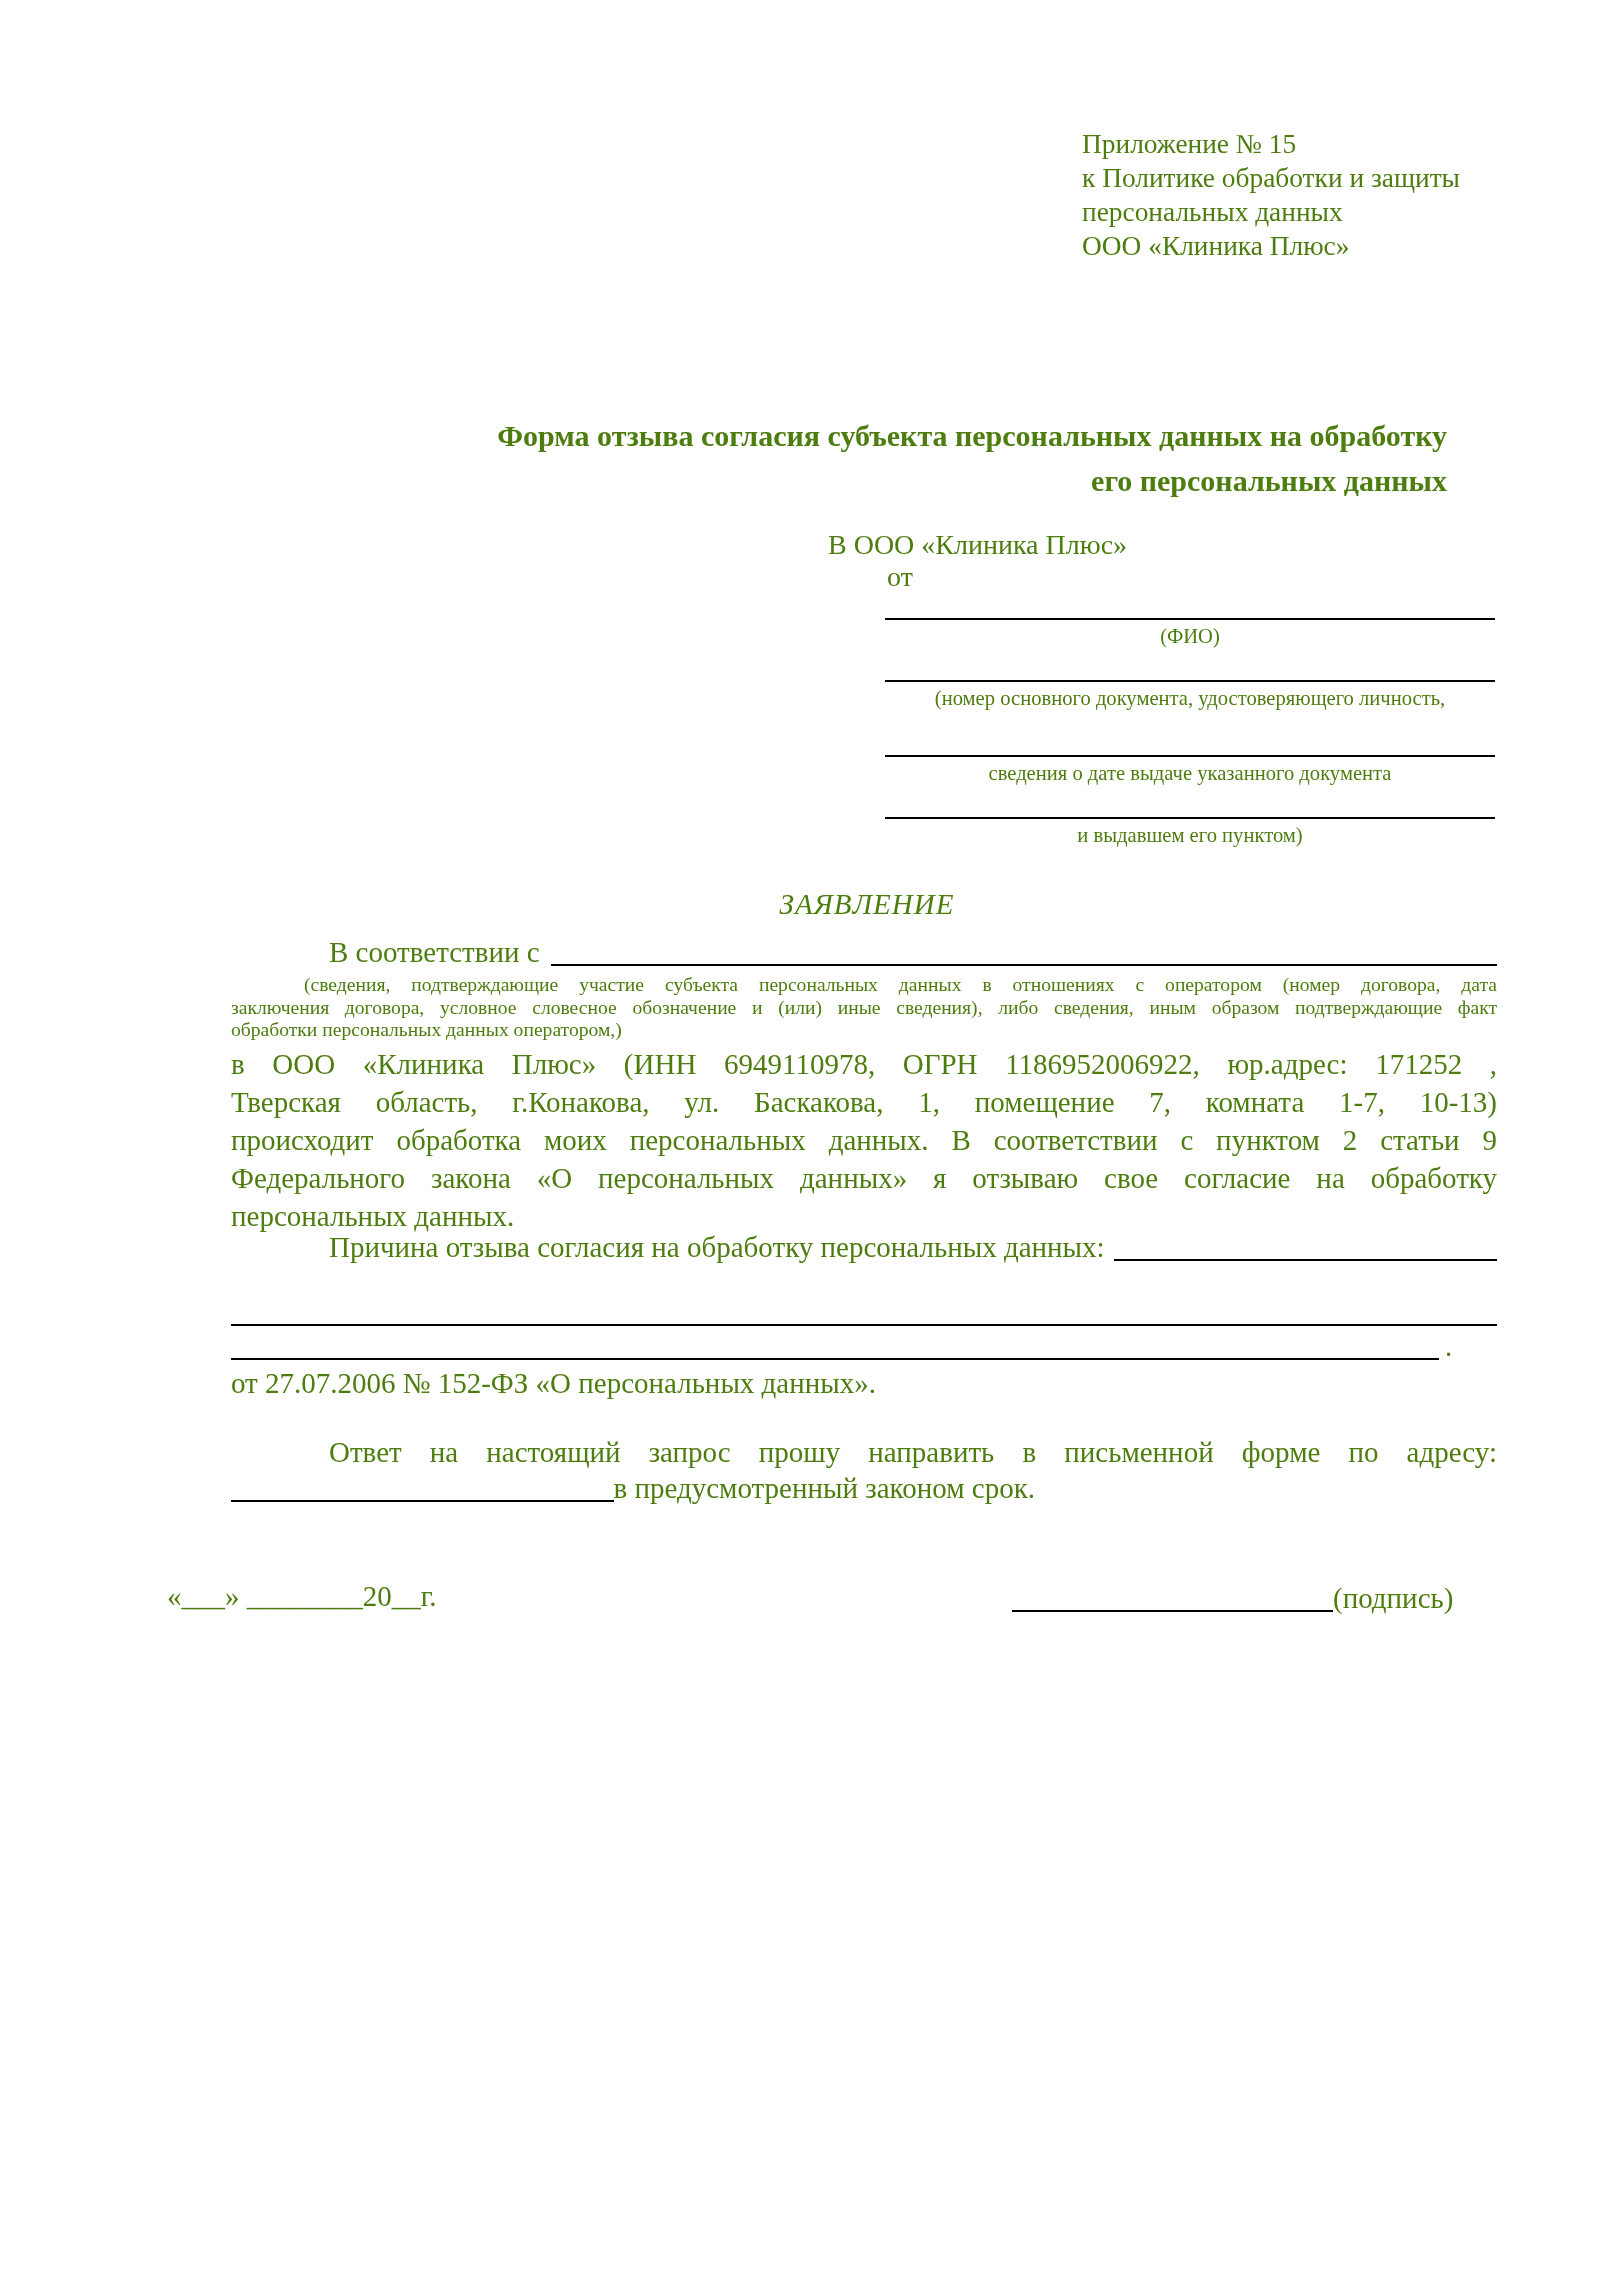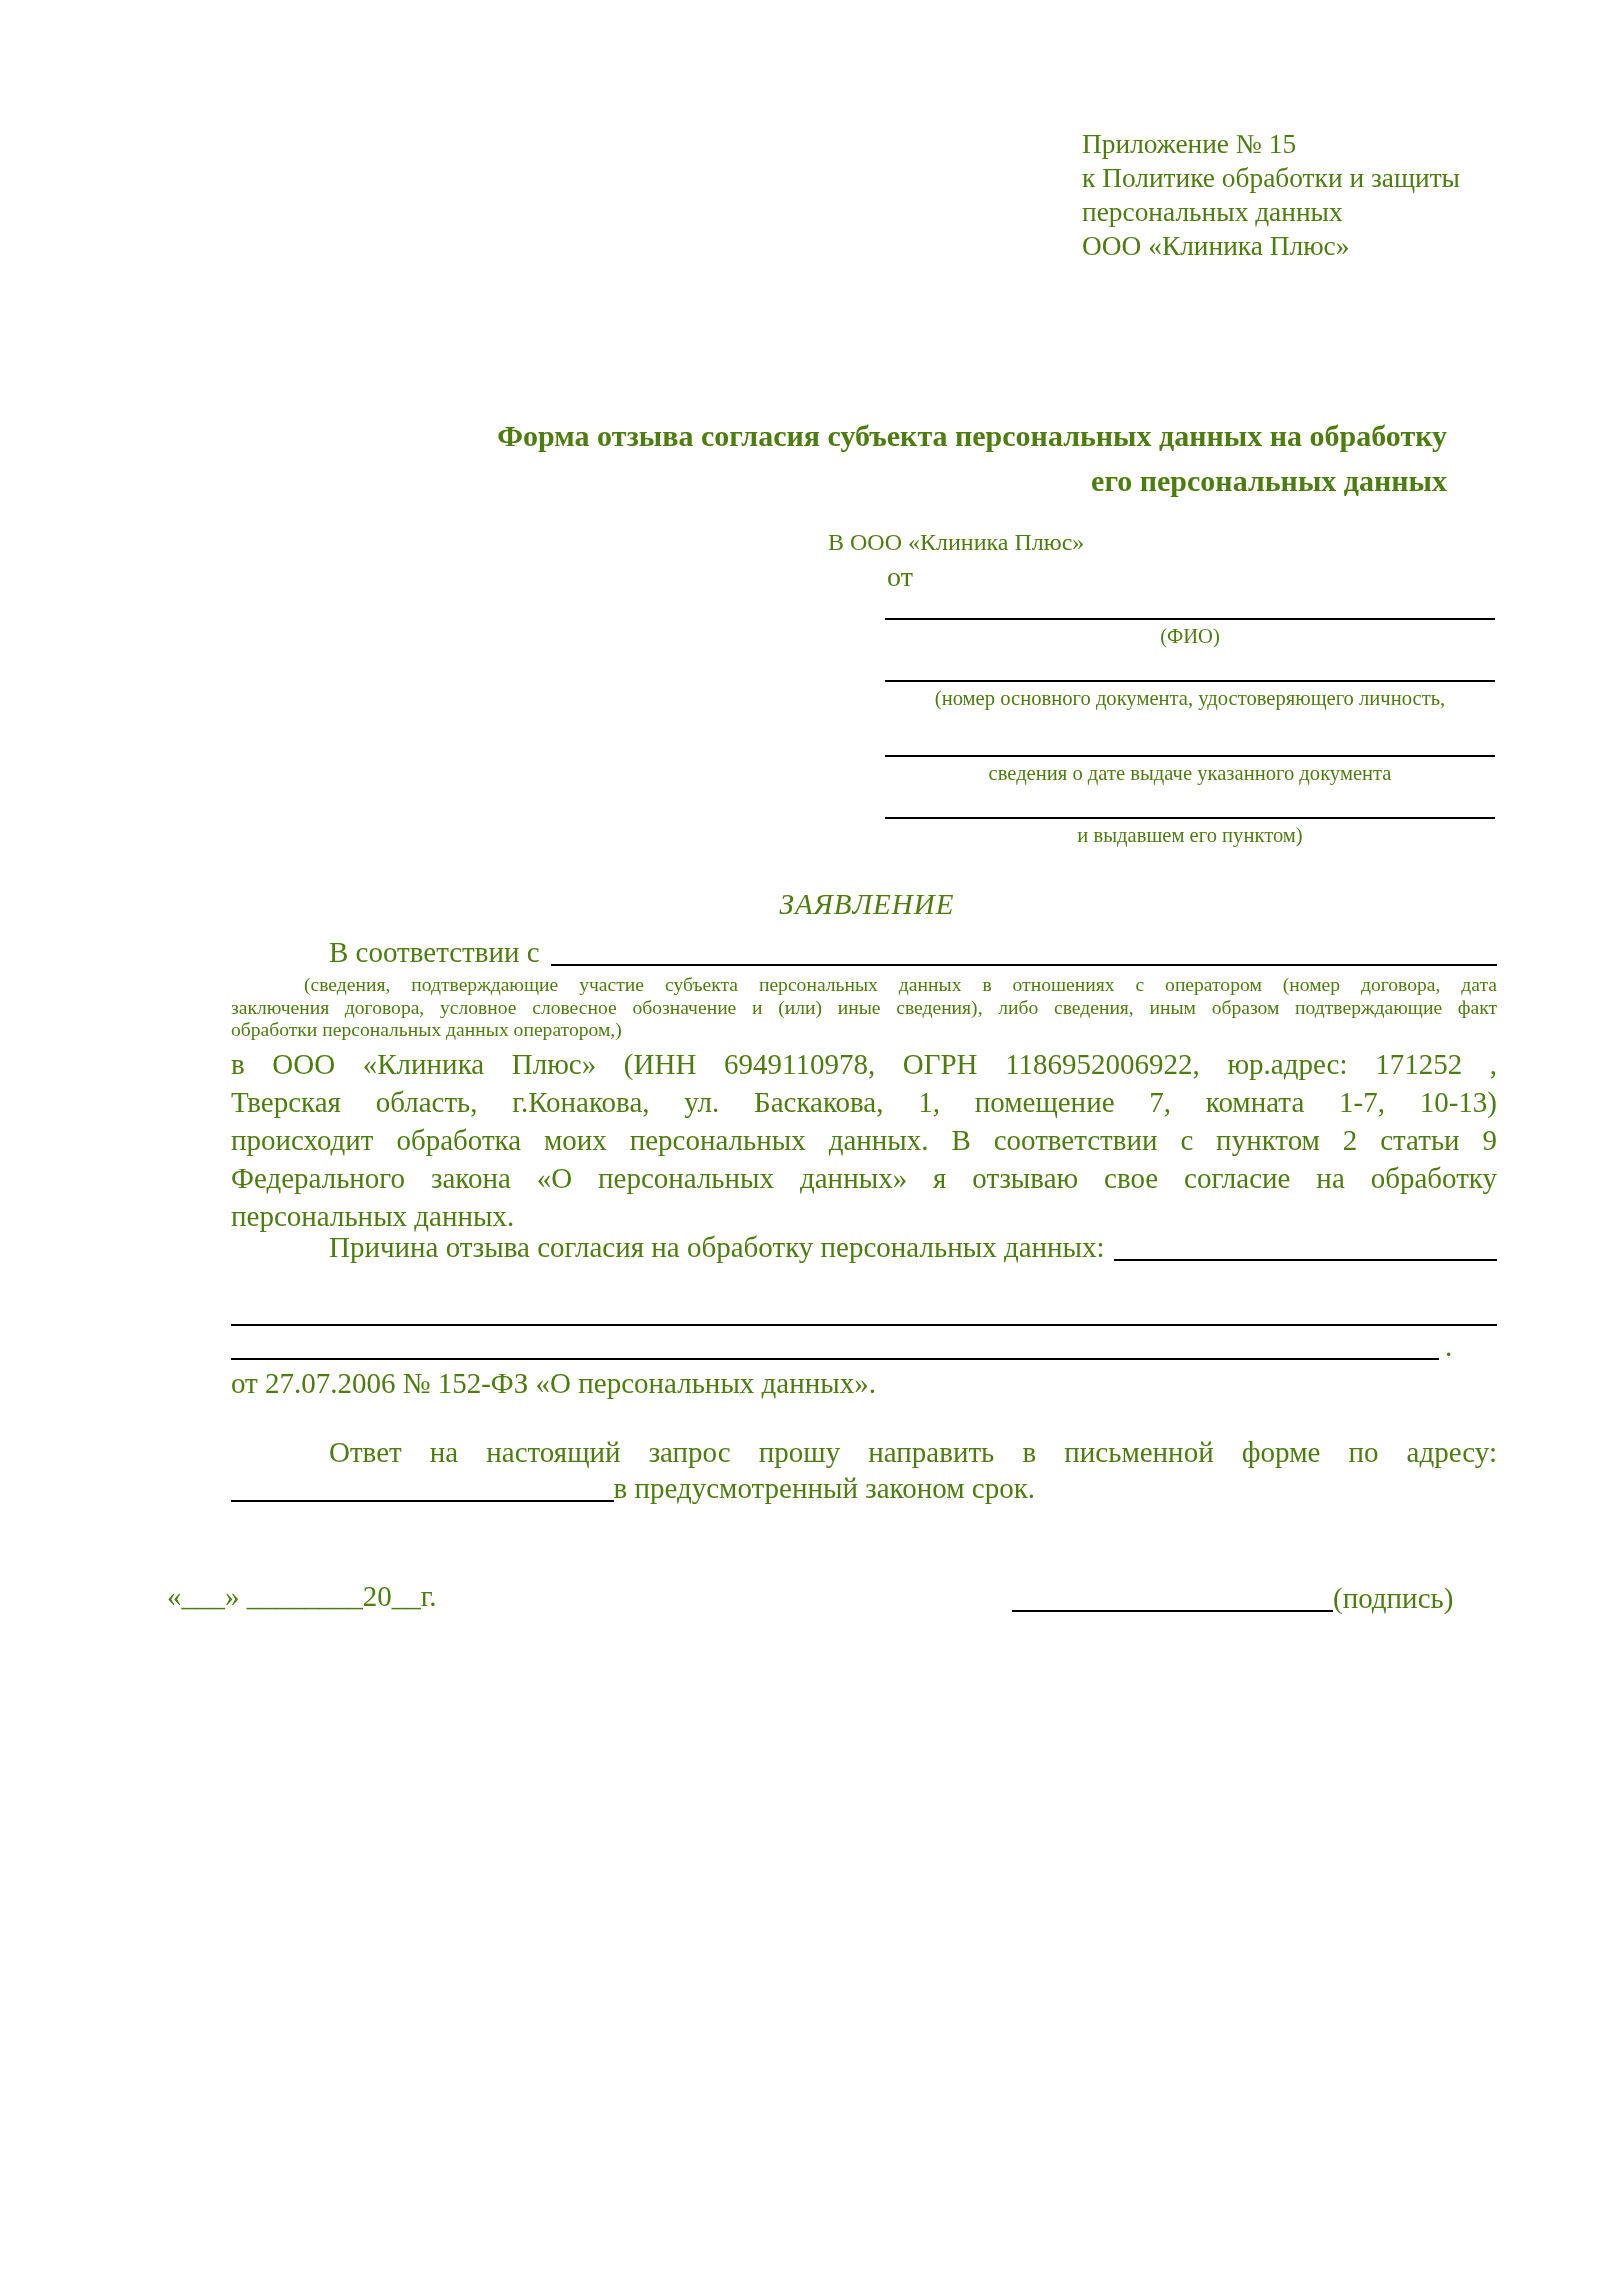--- a/index.html
+++ b/index.html
@@ -10,21 +10,21 @@
     color:#4d7c0f;
     font-family:"Liberation Serif","DejaVu Serif",serif;
     overflow:hidden;
   }
   .abs{position:absolute;}
   
   .hdr{left:1082px;top:127px;width:451px;font-size:27.4px;line-height:34px;}
   
   .title{left:173px;top:397px;width:1274px;text-align:right;font-weight:bold;font-size:30px;line-height:45px;margin-top:16px;}
   
-  .addr-to{left:828px;top:529px;font-size:24px;}
+  .addr-to{left:828px;top:529px;font-size:28px;}
   .addr-from{left:887px;top:561px;font-size:28px;}
   .hline{position:absolute;border-top:2px solid #000;height:0;}
   .field-label{position:absolute;left:885px;width:610px;text-align:center;font-size:20.6px;line-height:23.5px;}
   
   .zag{left:234px;top:888px;width:1266px;text-align:center;font-size:29px;letter-spacing:1px;font-style:italic;}
   .row{display:flex;align-items:stretch;}
   .row .lead{white-space:nowrap;}
   .fill{flex:1;border-bottom:2px solid #000;margin-bottom:4.9px;}
   .fillw{border-bottom:2px solid #000;margin-bottom:4.9px;}
   .intro{left:231px;top:934px;width:1266px;font-size:29px;line-height:37px;}

